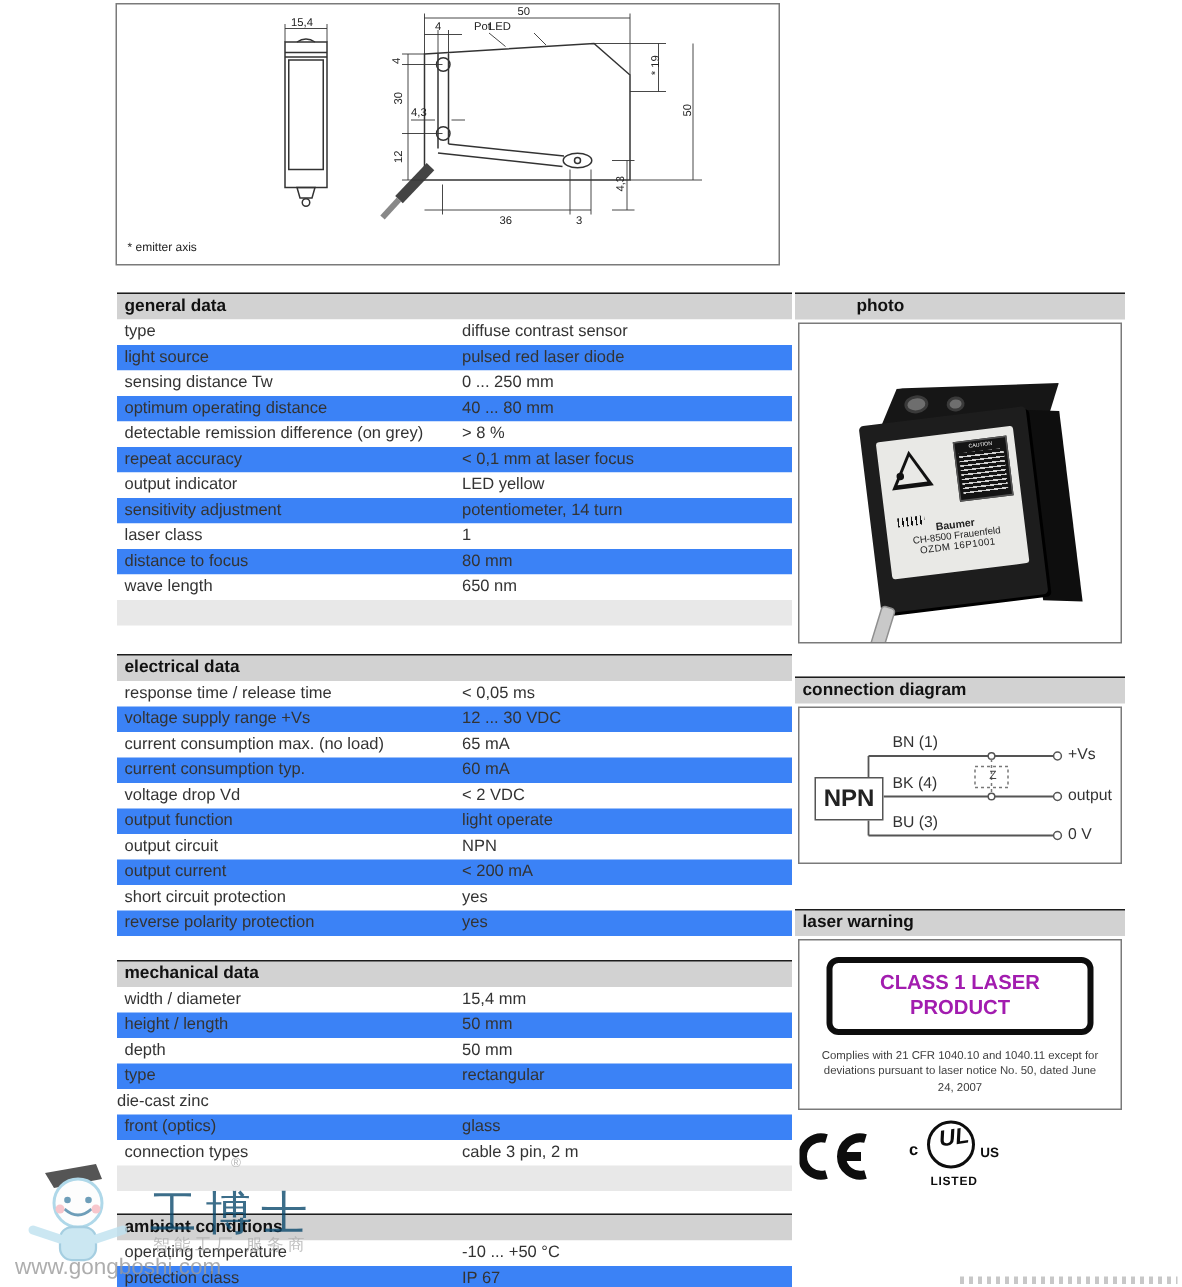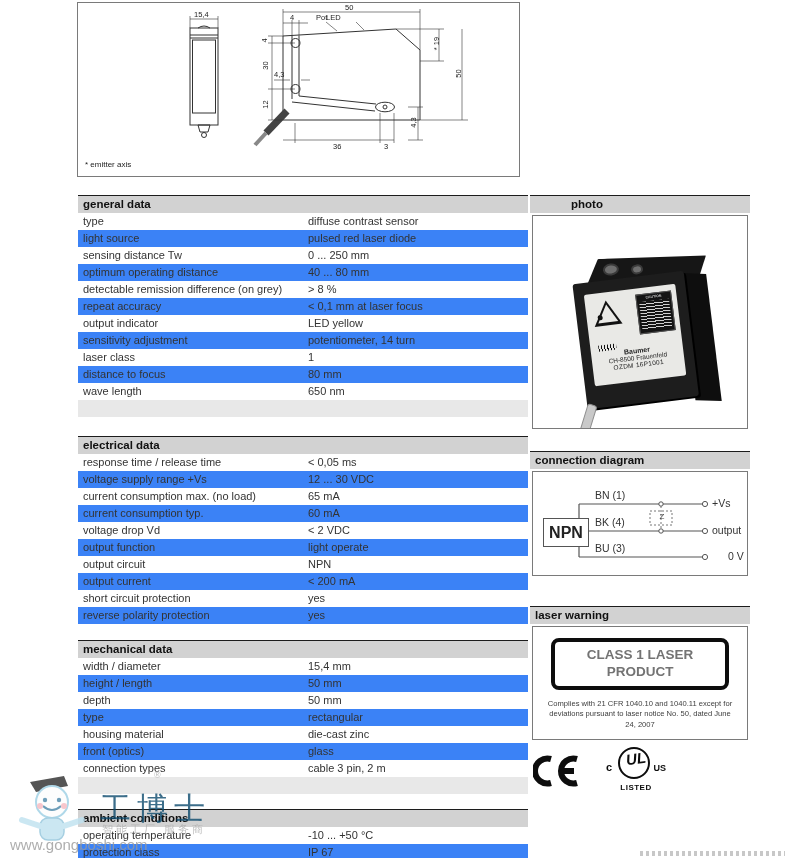--- a/index.html
+++ b/index.html
@@ -69,21 +69,21 @@
   .conn-lbl { position:absolute; font-size:10.5px; color:#333; white-space:nowrap; }
   .npn-box { position:absolute; left:10px; top:46px; width:46px; height:29px; border:1px solid #555;
              background:#fff; font-size:16px; font-weight:bold; color:#222; text-align:center; line-height:27px; }
   .z-lbl { position:absolute; left:118px; top:40px; width:22px; text-align:center; font-size:8px; color:#444; }
 
   
   .laser-box { top:626px; height:114px; }
   .class-box { position:absolute; left:18px; top:11px; width:178px; height:52px;
                border:4px solid #0d0d0d; border-radius:8px; background:#fff;
                display:flex; align-items:center; justify-content:center; text-align:center;
-               font-size:13.5px; font-weight:bold; color:#737373; line-height:1.25; padding:0 18px; }
+               font-size:13.5px; font-weight:bold; color:#a21caf; line-height:1.25; padding:0 18px; }
   .compliance { position:absolute; left:10px; top:72px; width:194px; text-align:center;
                 font-size:7.6px; color:#3d3d3d; line-height:1.35; }
 
   
   .ce-mark { position:absolute; left:533px; top:753px; }
   .ul-mark { position:absolute; left:600px; top:745px; width:72px; height:52px; }
   .ul-circle { position:absolute; left:18px; top:2px; width:32px; height:32px; border:2.5px solid #0d0d0d;
                border-radius:50%; background:#fff; }
   .ul-letters { position:absolute; left:0; top:5px; width:100%; text-align:center; font-size:15px;
                 font-weight:bold; color:#0d0d0d; transform:rotate(-8deg); font-style:italic; }
@@ -302,21 +302,20 @@
       </div>
       <div class="trow">
         <div class="tlabel">depth</div>
         <div class="tvalue">50 mm</div>
       </div>
       <div class="trow alt">
         <div class="tlabel">type</div>
         <div class="tvalue">rectangular</div>
       </div>
       <div class="trow">
-        <div class="tlabel">housing material</div>
         <div class="tvalue">die-cast zinc</div>
       </div>
       <div class="trow alt">
         <div class="tlabel">front (optics)</div>
         <div class="tvalue">glass</div>
       </div>
       <div class="trow">
         <div class="tlabel">connection types</div>
         <div class="tvalue">cable 3 pin, 2 m</div>
       </div>
@@ -384,21 +383,21 @@
         <rect x="117" y="39" width="22" height="14"></rect>
       </g>
     </svg>
     <div class="npn-box">NPN</div>
     <span class="z-lbl">Z</span>
     <span class="conn-lbl" style="left:62px; top:17px;">BN (1)</span>
     <span class="conn-lbl" style="left:62px; top:44px;">BK (4)</span>
     <span class="conn-lbl" style="left:62px; top:70px;">BU (3)</span>
     <span class="conn-lbl" style="left:179px; top:25px;">+Vs</span>
     <span class="conn-lbl" style="left:179px; top:52px;">output</span>
-    <span class="conn-lbl" style="left:195px; top:78px;">0 V</span>
+    <span class="conn-lbl" style="left:179px; top:78px;">0 V</span>
   </div>
 
   <div class="sec-header rcol" style="top:606px;">laser warning</div>
   <div class="rbox laser-box">
     <div class="class-box">CLASS 1 LASER PRODUCT</div>
     <div class="compliance">Complies with 21 CFR 1040.10 and 1040.11 except for deviations pursuant to laser notice No. 50, dated June 24, 2007</div>
   </div>
 
   <svg class="ce-mark" width="46" height="36" viewBox="0 0 46 36">
     <g stroke="#0d0d0d" stroke-width="6" fill="none">

